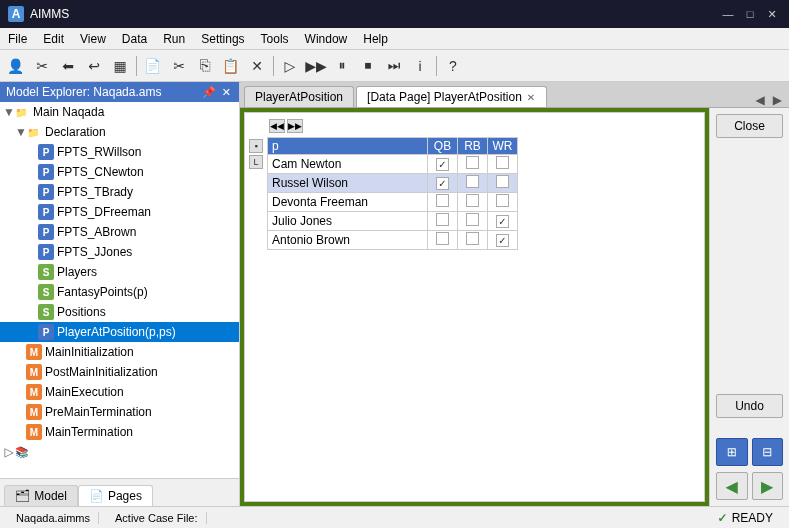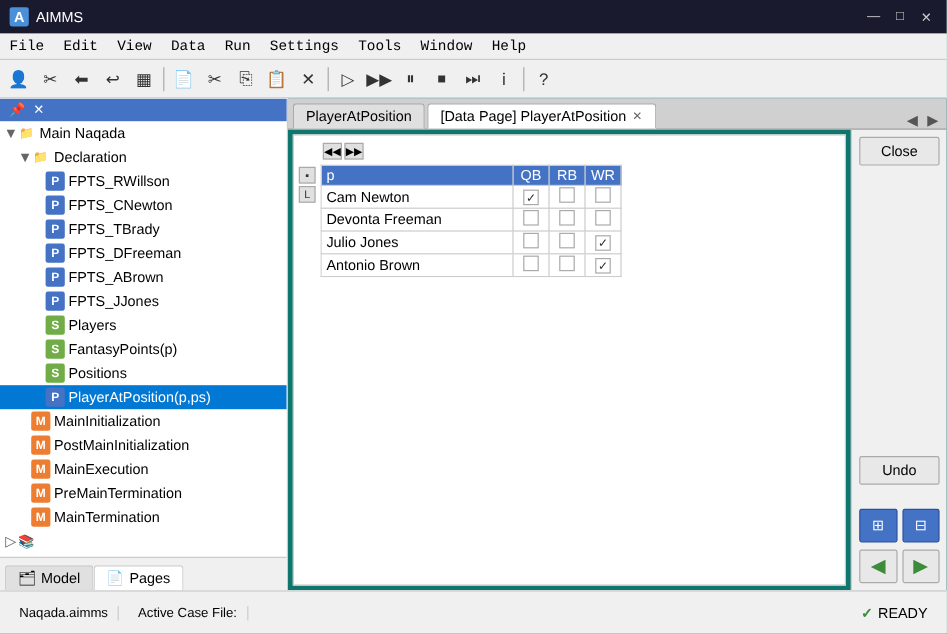--- a/index.html
+++ b/index.html
@@ -7,21 +7,21 @@
 
     
     .title-bar { background: #1a1a2e; color: white; height: 28px; display: flex; align-items: center; padding: 0 8px; gap: 6px; }
     .title-bar-icon { width: 16px; height: 16px; background: #4a90d9; border-radius: 2px; display: flex; align-items: center; justify-content: center; color: white; font-size: 9px; font-weight: bold; }
     .title-bar-text { flex: 1; font-size: 12px; color: white; }
     .title-bar-controls { display: flex; gap: 4px; }
     .title-bar-btn { width: 18px; height: 16px; background: transparent; border: none; color: #ccc; cursor: pointer; display: flex; align-items: center; justify-content: center; font-size: 11px; }
 
     
     .menu-bar { background: #f0f0f0; height: 22px; display: flex; align-items: center; border-bottom: 1px solid #ccc; }
-    .menu-item { padding: 2px 8px; cursor: pointer; height: 100%; display: flex; align-items: center; font-family: Liberation Mono, monospace; }
+    .menu-item { padding: 2px 8px; cursor: pointer; height: 100%; display: flex; align-items: center; }
 
     
     .toolbar { background: #f0f0f0; height: 32px; display: flex; align-items: center; padding: 2px 4px; gap: 2px; border-bottom: 1px solid #ccc; }
     .toolbar-btn { width: 24px; height: 24px; background: transparent; border: 1px solid transparent; cursor: pointer; display: flex; align-items: center; justify-content: center; font-size: 14px; color: #333; }
     .toolbar-separator { width: 1px; height: 20px; background: #aaa; margin: 0 2px; }
 
     
     .main-area { display: flex; flex: 1; overflow: hidden; }
 
     
@@ -38,21 +38,21 @@
     .icon-m { background: #ed7d31; color: white; }
     .icon-book { background: transparent; color: #333; }
     .tree-toggle { width: 10px; display: inline-flex; align-items: center; justify-content: center; color: #666; cursor: pointer; flex-shrink: 0; }
 
     
     .bottom-tabs { height: 28px; border-top: 1px solid #ccc; display: flex; align-items: flex-end; padding: 0 4px; background: #f0f0f0; }
     .bottom-tab { padding: 3px 10px; border: 1px solid #ccc; border-bottom: none; cursor: pointer; background: #e0e0e0; border-radius: 3px 3px 0 0; font-size: 11px; display: flex; align-items: center; gap: 4px; }
     .bottom-tab.active { background: white; }
 
     
-    .right-panel { flex: 1; display: flex; flex-direction: column; background: #0f766e; }
+    .right-panel { flex: 1; display: flex; flex-direction: column; background: #4d7c0f; }
     .tab-bar { height: 26px; background: #d0d0d0; display: flex; align-items: flex-end; padding: 0 4px; border-bottom: 1px solid #aaa; }
     .tab { padding: 3px 10px; border: 1px solid #aaa; border-bottom: none; cursor: pointer; background: #e0e0e0; border-radius: 3px 3px 0 0; font-size: 11px; margin-right: 2px; display: flex; align-items: center; gap: 4px; }
     .tab.active { background: white; }
     .tab-close { color: #666; font-size: 10px; cursor: pointer; padding: 0 1px; }
     .tab-nav { margin-left: auto; display: flex; gap: 2px; align-items: center; }
     .tab-nav-btn { background: transparent; border: none; cursor: pointer; color: #555; font-size: 12px; padding: 0 3px; }
 
     
     .content-area { flex: 1; background: white; margin: 4px; border: 1px solid #ccc; display: flex; }
     .content-inner { flex: 1; display: flex; flex-direction: column; overflow: hidden; }
@@ -79,21 +79,21 @@
     .checkbox.checked::after { content: '✓'; font-size: 10px; color: #333; }
 
     
     .right-sidebar { width: 80px; padding: 6px; display: flex; flex-direction: column; gap: 6px; background: #f0f0f0; border-left: 1px solid #ccc; }
     .sidebar-btn { padding: 4px 0; border: 1px solid #aaa; background: #e8e8e8; cursor: pointer; text-align: center; border-radius: 2px; }
     .arrow-btn-row { display: flex; gap: 4px; }
     .arrow-btn { width: 32px; height: 28px; border: 1px solid #aaa; background: #e8e8e8; cursor: pointer; display: flex; align-items: center; justify-content: center; border-radius: 2px; }
     .arrow-green { color: #3c8c3c; font-size: 16px; }
 
     
-    .status-bar { height: 36px; background: #f0f0f0; border-top: 1px solid #ccc; display: flex; align-items: center; padding: 0 8px; gap: 8px; }
+    .status-bar { height: 22px; background: #f0f0f0; border-top: 1px solid #ccc; display: flex; align-items: center; padding: 0 8px; gap: 8px; }
     .status-segment { padding: 0 8px; border-right: 1px solid #ccc; font-size: 11px; }
     .status-ready { display: flex; align-items: center; gap: 4px; margin-left: auto; padding-right: 8px; }
     .status-check { color: #3c8c3c; font-weight: bold; }
   </style>
 </head>
 <body>
 
 <div class="title-bar">
   <div class="title-bar-icon">
     <span>A</span>
@@ -138,20 +138,21 @@
   <button class="toolbar-btn">⏭</button>
   <button class="toolbar-btn">ℹ</button>
   <div class="toolbar-separator"></div>
   <button class="toolbar-btn">?</button>
 </div>
 
 <div class="main-area">
 
   <div class="left-panel">
     <div class="panel-header">
+      <span>Model Explorer: Naqada.ams</span>
       <div class="panel-header-btns">
         <button class="panel-header-btn">📌</button>
         <button class="panel-header-btn">✕</button>
       </div>
     </div>
     <div class="tree-container">
 
       <div class="tree-item" style="padding-left: 4px;">
         <span class="tree-toggle">▼</span>
         <span class="icon icon-book">📁</span>
@@ -297,20 +298,26 @@
                       <th>WR</th>
                     </tr>
                   </thead>
                   <tbody id="grid-tbody">
                   <tr>
                         <td class="player-name">Cam Newton</td>
                         <td class="checkbox-cell"><div class="checkbox checked"></div></td>
                         <td class="checkbox-cell"><div class="checkbox"></div></td>
                         <td class="checkbox-cell"><div class="checkbox"></div></td>
                       </tr>
+                      <tr class="selected-row">
+                        <td class="player-name">Russel Wilson</td>
+                        <td class="checkbox-cell"><div class="checkbox checked"></div></td>
+                        <td class="checkbox-cell"><div class="checkbox"></div></td>
+                        <td class="checkbox-cell"><div class="checkbox"></div></td>
+                      </tr>
                       <tr>
                         <td class="player-name">Devonta Freeman</td>
                         <td class="checkbox-cell"><div class="checkbox"></div></td>
                         <td class="checkbox-cell"><div class="checkbox"></div></td>
                         <td class="checkbox-cell"><div class="checkbox"></div></td>
                       </tr>
                       <tr>
                         <td class="player-name">Julio Jones</td>
                         <td class="checkbox-cell"><div class="checkbox"></div></td>
                         <td class="checkbox-cell"><div class="checkbox"></div></td>

